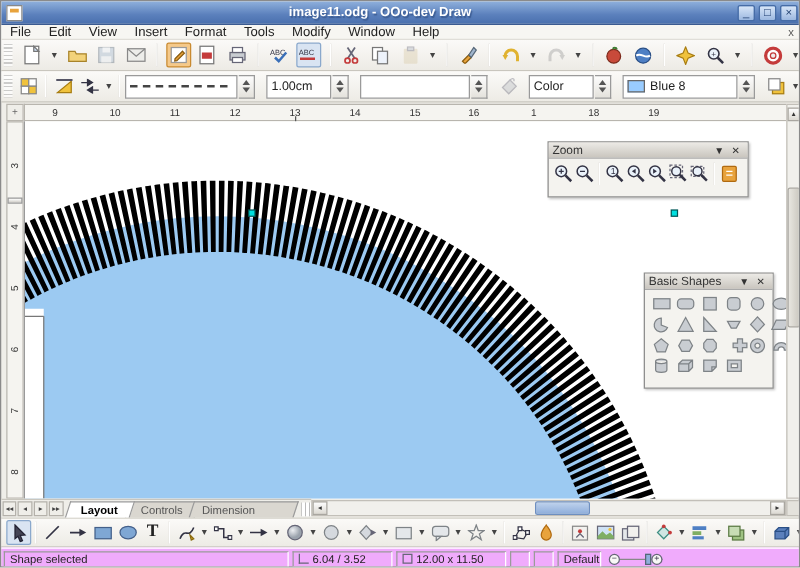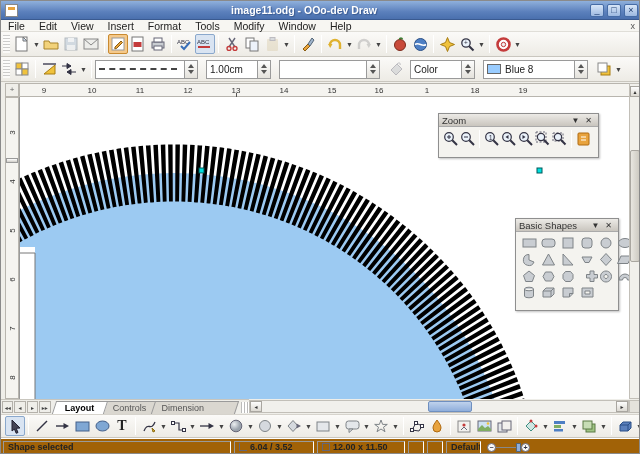--- a/index.html
+++ b/index.html
@@ -21,21 +21,21 @@
     text-align:center;border-radius:2px;}
 
   
   #menubar{position:absolute;left:0;top:19px;width:640px;height:12px;background:#F7F6F2;
     border-bottom:1px solid #E0DED8;display:flex;align-items:center;}
   #menubar .mitem{padding:0 7px;font-size:10.5px;height:12px;line-height:12px;}
   #menubar .mclose{margin-left:auto;margin-right:6px;color:#555;font-size:9px;}
 
   
   .tb{position:absolute;left:0;width:640px;background:linear-gradient(#FBFAF8,#EDEBE5);
-    border-bottom:1px solid #C9C6BE;display:flex;align-items:center;}
+    border-bottom:1px solid #C9C6BE;display:flex;align-items:center;justify-content:space-between;}
   #tb-std{top:31px;height:25px;}
   #tb-line{top:56px;height:25px;}
   #tb-draw{top:413px;height:24px;border-top:1px solid #D6D3CC;}
   .grip{width:7px;height:18px;margin:0 2px;background:repeating-linear-gradient(#bbb 0 1px,#fff 1px 3px);opacity:.7;}
   .ti{width:20px;height:20px;display:inline-flex;align-items:center;justify-content:center;
     position:relative;border:1px solid transparent;border-radius:2px;flex:none;}
   .ti.pressed{background:#F5C98A;border:1px solid #C98A30;}
   .ti.pressed2{background:#D9E4F2;border:1px solid #8AA8CC;}
   .ti.disabled{opacity:.4;}
   .dd{width:9px;height:20px;display:inline-flex;align-items:center;justify-content:center;
@@ -96,22 +96,22 @@
   .sarrow{width:12px;height:11px;background:linear-gradient(#fdfdfd,#dcd9d2);border:1px solid #A9A6A0;
     font-size:6px;color:#333;display:inline-flex;align-items:center;justify-content:center;flex:none;}
   #hthumb{position:absolute;left:166px;top:0px;width:44px;height:11px;background:linear-gradient(#BFD2EC,#8FAEDB);
     border:1px solid #6E8FC0;border-radius:2px;}
   #vscroll{position:absolute;left:628px;top:82px;width:12px;height:316px;background:#F1F0EC;border:1px solid #C2BFB8;}
   #vthumb{position:absolute;left:0px;top:66px;width:10px;height:112px;background:linear-gradient(90deg,#E8E6E0,#CDCAC2);
     border:1px solid #A9A6A0;border-radius:2px;}
   #corner-br{position:absolute;left:628px;top:399px;width:12px;height:13px;background:#E4E2DC;border:1px solid #C2BFB8;}
 
   
-  #statusbar{position:absolute;left:0;top:437px;width:640px;height:17px;background:#a16207;
-    border-top:1px solid #fff;display:flex;align-items:center;font-size:9px;color:#222;padding:1px 2px;font-weight:bold;}
+  #statusbar{position:absolute;left:0;top:437px;width:640px;height:17px;background:#f0abfc;
+    border-top:1px solid #fff;display:flex;align-items:center;font-size:9px;color:#222;padding:1px 2px;}
   .sb-cell{height:13px;line-height:11px;border:1px solid;border-color:#9a9a9a #fff #fff #9a9a9a;
     padding:0 4px;margin-right:3px;white-space:nowrap;overflow:hidden;display:flex;align-items:center;flex:none;}
   .sb-ico{width:8px;height:8px;border:1px solid #667;margin-right:3px;flex:none;}
   .sb-ico.pos{border:none;border-left:1px solid #667;border-bottom:1px solid #667;}
   #sb-slider{display:flex;align-items:center;flex:none;margin:0 3px;}
   #sb-slider .track{width:34px;height:1px;background:#888;}
   #sb-slider .thumb{width:5px;height:9px;background:#8FAEDB;border:1px solid #567;margin-left:-14px;}
   .mini-circle{width:9px;height:9px;border:1px solid #667;border-radius:50%;font-size:7px;line-height:7px;
     text-align:center;color:#334;background:#F8F8F6;}
 </style>

